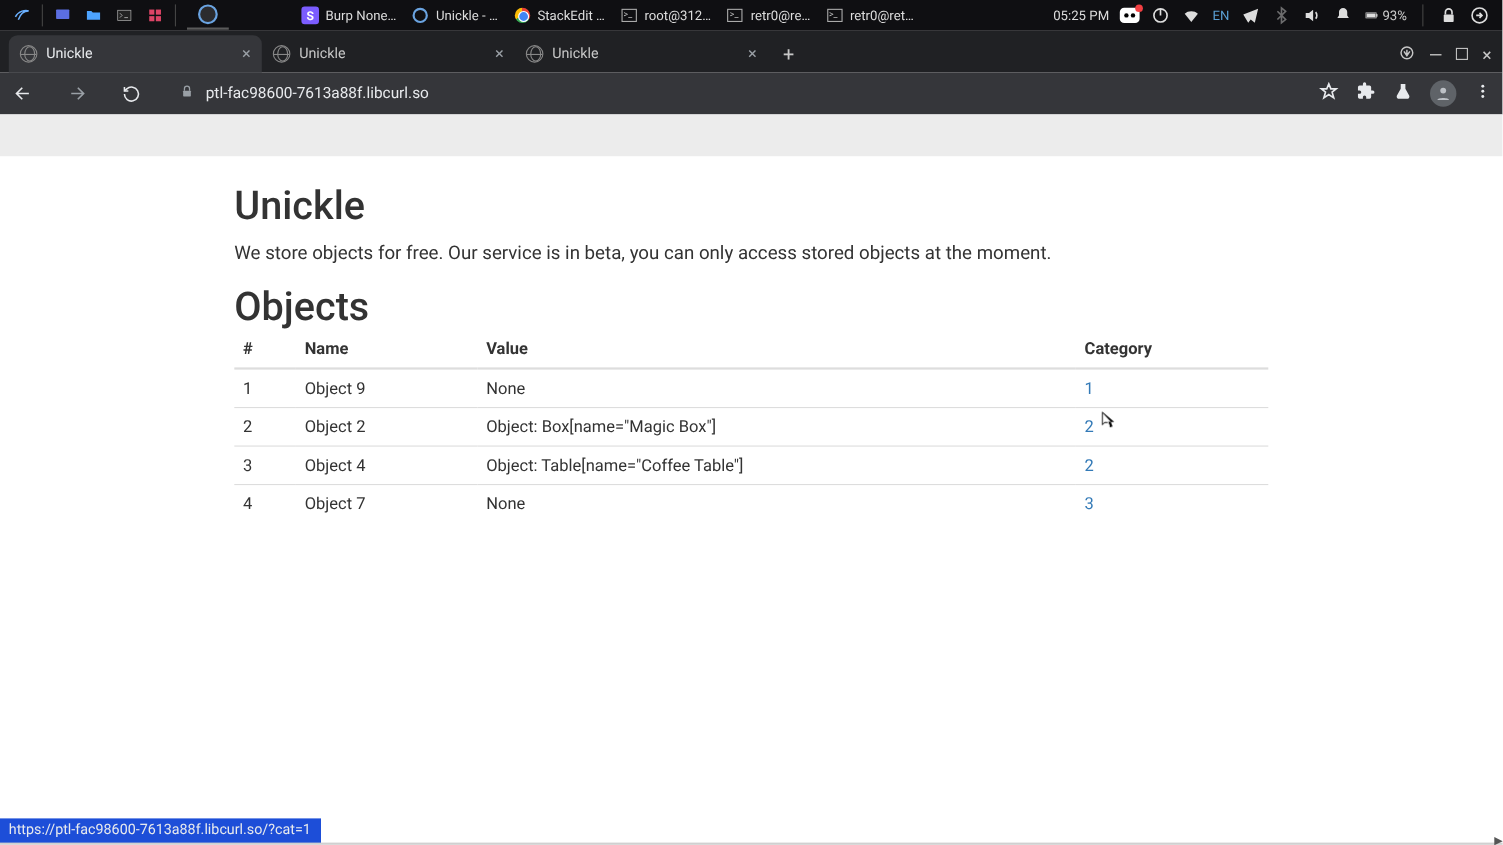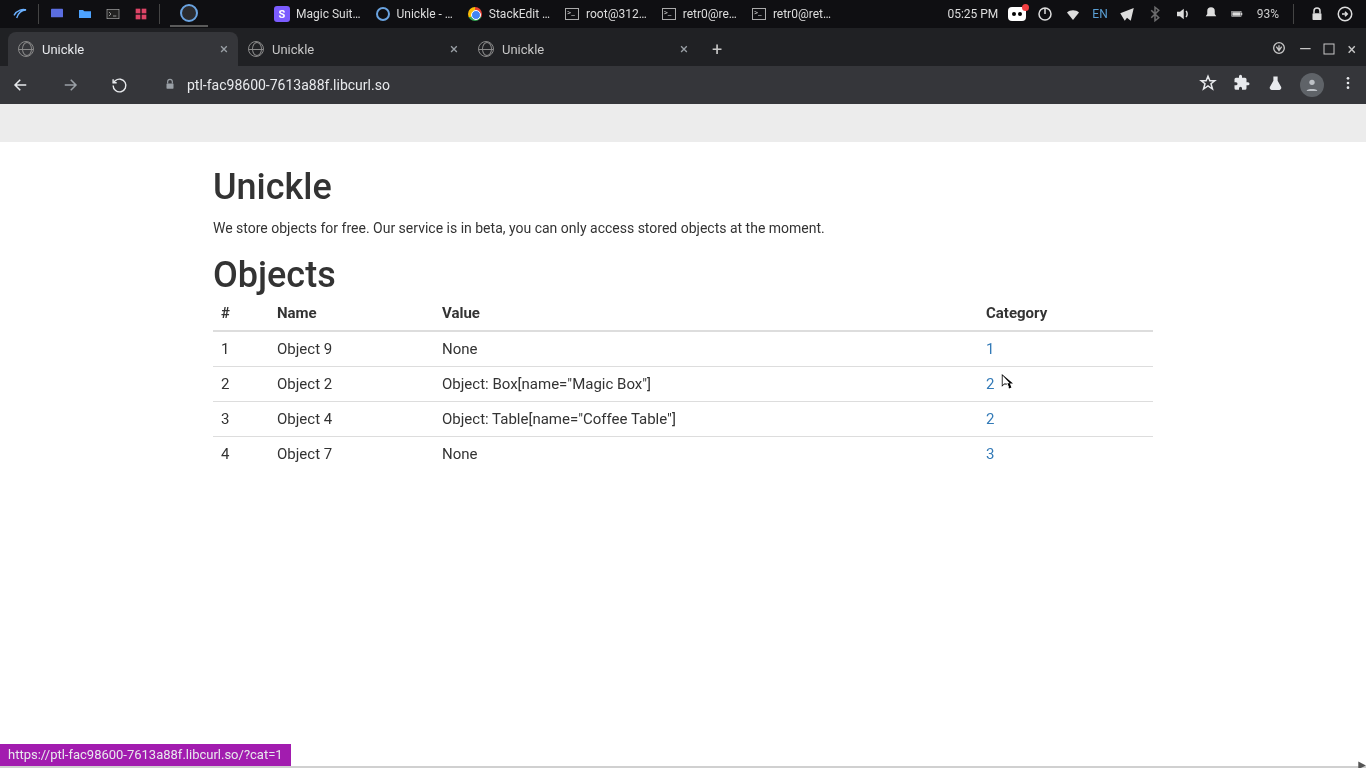--- a/index.html
+++ b/index.html
@@ -42,32 +42,32 @@
 .url { flex:1; display:flex; align-items:center; gap:10px; color:#e8eaed; font-size:14px; padding:0 6px; }
 .lock { color:#9aa0a6; }
 .addr-icons { display:flex; align-items:center; gap:16px; color:#e8eaed; }
 .avatar { width:24px; height:24px; border-radius:50%; background:#5f6368; display:flex; align-items:center; justify-content:center; }
 
 
 .page-strip { height:38px; background:#ececec; }
 .page { background:#fff; padding:0; }
 .container { max-width:970px; margin:0 auto; padding:0 15px; color:#333; }
 h1.title { font-size:36px; font-weight:500; margin-top:24px; margin-bottom:12px; color:#333; }
-p.lead { font-size:14px; color:#333; margin-bottom:18px; }
+p.lead { font-size:17px; color:#333; margin-bottom:18px; }
 h1.objects { font-size:36px; font-weight:500; margin-top:14px; margin-bottom:0; color:#333; }
 table.tbl { width:100%; border-collapse:collapse; font-size:15px; color:#333; }
 .tbl th { text-align:left; font-weight:700; border-bottom:2px solid #ddd; padding:8px; }
 .tbl td { border-top:1px solid #ddd; padding:8px; vertical-align:top; }
 .tbl a { color:#337ab7; text-decoration:none; }
 .col-hash { width:56px; }
 .col-name { width:165px; }
 .col-cat { width:175px; }
 
 
-.statusbar { position:fixed; left:0; bottom:2px; background:#a21caf; color:#e8eaed; font-size:13px; padding:3px 8px 4px 8px; }
+.statusbar { position:fixed; left:0; bottom:2px; background:#1d4ed8; color:#e8eaed; font-size:13px; padding:3px 8px 4px 8px; }
 .hscroll { position:fixed; left:0; right:0; bottom:0; height:2px; background:#d0d0d0; }
 .hscroll .rarrow { position:absolute; right:0; bottom:-2px; color:#555; font-size:10px; }
 
 
 .cursor { position:fixed; width:16px; height:20px; pointer-events:none; }
 .cursor svg { width:16px; height:20px; }
 
 
 .burp{background:#7b5cff;color:#fff;font-weight:700;font-size:11px;}
 .chromium-mini{border:2px solid #6aa3e0;border-radius:50%;width:14px;height:14px;}
@@ -114,21 +114,21 @@
       </div>
     <div class="tb-sep"></div>
     <div class="tb-chromium">
         <div class="circ"></div>
       </div>
   </div>
 
   <div class="tb-apps">
     <div class="tb-app">
         <span class="ai burp">S</span>
-        <span class="lbl">Magic Suit…</span>
+        <span class="lbl">Burp None…</span>
       </div>
     <div class="tb-app">
         <span class="ai">
           <span class="chromium-mini"></span>
         </span>
         <span class="lbl">Unickle - …</span>
       </div>
     <div class="tb-app">
         <span class="ai">
           <span class="chrome-ball"></span>
@@ -188,21 +188,21 @@
         <svg viewBox="0 0 24 24" fill="#ddd">
           <path d="M4 9v6h4l5 4V5L8 9z"></path>
           <path d="M16 8c2 2 2 6 0 8" stroke="#ddd" fill="none" stroke-width="2"></path>
         </svg>
       </span>
     <span class="ic">
         <svg viewBox="0 0 24 24" fill="#ddd">
           <path d="M12 3a5 5 0 0 0-5 5v4l-2 3h14l-2-3V8a5 5 0 0 0-5-5z"></path>
         </svg>
       </span>
-    <span class="ic" style="width:auto;gap:13px;display:flex;align-items:center;">
+    <span class="ic" style="width:auto;gap:3px;display:flex;align-items:center;">
         <svg width="14" height="14" viewBox="0 0 24 24" fill="#ddd">
           <rect x="3" y="8" width="16" height="8" stroke="#ddd" fill="none"></rect>
           <rect x="4" y="9" width="14" height="6"></rect>
           <rect x="19" y="10" width="2" height="4"></rect>
         </svg>
         <span>93%</span>
       </span>
     <div class="tb-sep"></div>
     <span class="ic">
         <svg viewBox="0 0 24 24" fill="#ddd">

